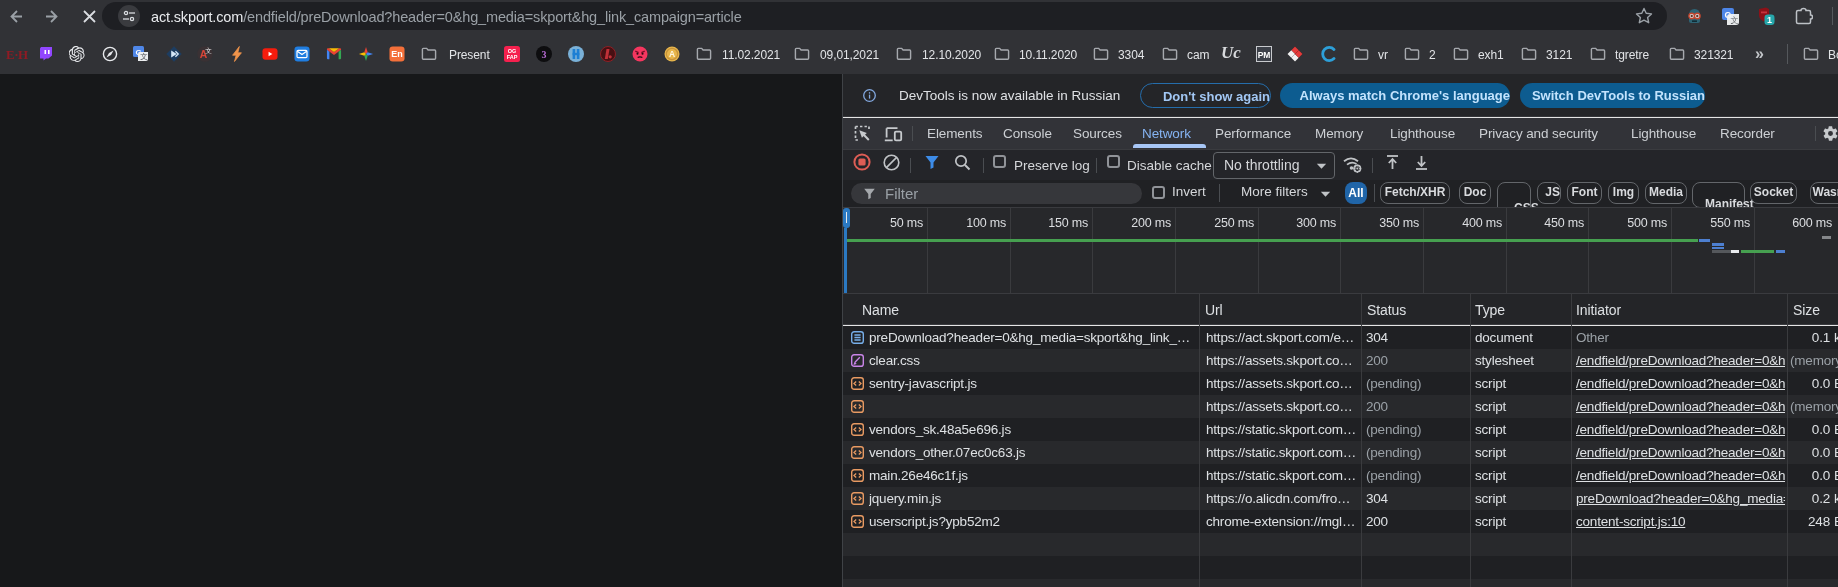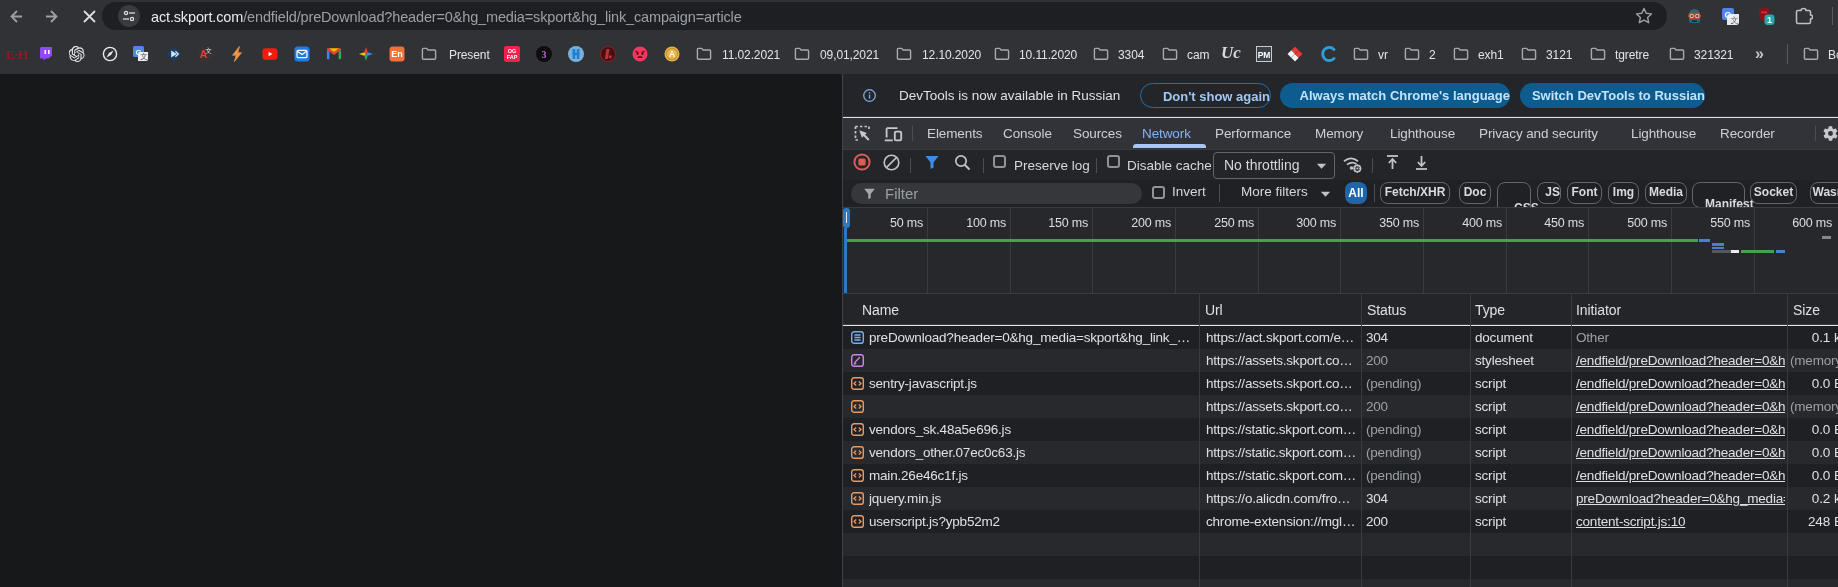--- a/index.html
+++ b/index.html
@@ -441,20 +441,21 @@
         <div class="cell" style="left:632px;width:94px">document</div>
         <div class="cell gray" style="left:733px;width:209px">Other</div>
         <div class="cell" style="left:947px;width:40px;text-align:right">0.1</div>
           <div class="cell" style="left:991px;width:20px">kB</div>
       </div>
       <div class="row even" style="top:23px">
         <svg class="abs" style="left:8px;top:5px" width="13" height="13" viewBox="0 0 13 13">
             <rect x="0.7" y="0.7" width="11.6" height="11.6" rx="2.4" fill="none" stroke="#c985e8" stroke-width="1.4"></rect>
             <path d="M8.8 3.2 L4 8.2 M4 8.2 l-0.6 1.9 1.9 -0.6" stroke="#c985e8" stroke-width="1.3" fill="none"></path>
           </svg>
+        <div class="cell" style="left:26px;width:328px">clear.css</div>
         <div class="cell" style="left:363px;width:153px">https://assets.skport.co…</div>
         <div class="cell gray" style="left:523px;width:100px">200</div>
         <div class="cell" style="left:632px;width:94px">stylesheet</div>
         <div class="cell lnk" style="left:733px;width:209px">/endfield/preDownload?header=0&amp;hg</div>
         <div class="cell gray" style="left:947px;width:62px">(memory)</div>
       </div>
       <div class="row odd" style="top:46px">
         <svg class="abs" style="left:8px;top:5px" width="13" height="13" viewBox="0 0 13 13">
             <rect x="0.7" y="0.7" width="11.6" height="11.6" rx="2.4" fill="none" stroke="#e89a62" stroke-width="1.4"></rect>
             <path d="M5.2 4.6 L3 6.5 L5.2 8.4 M7.8 4.6 L10 6.5 L7.8 8.4" stroke="#e89a62" stroke-width="1.3" fill="none"></path>

